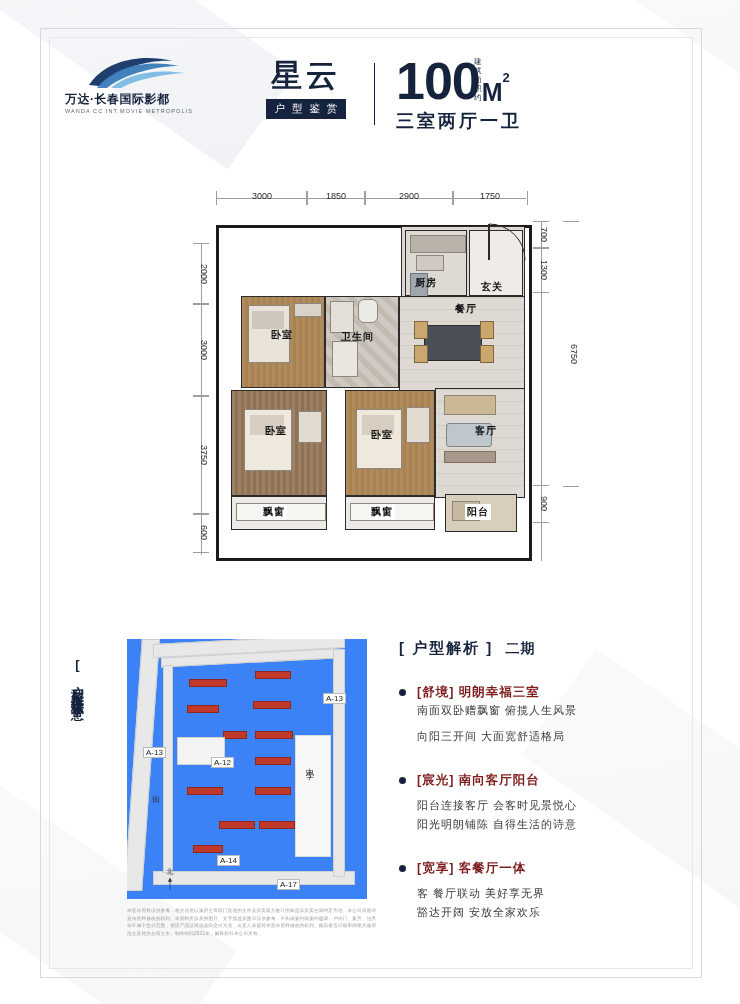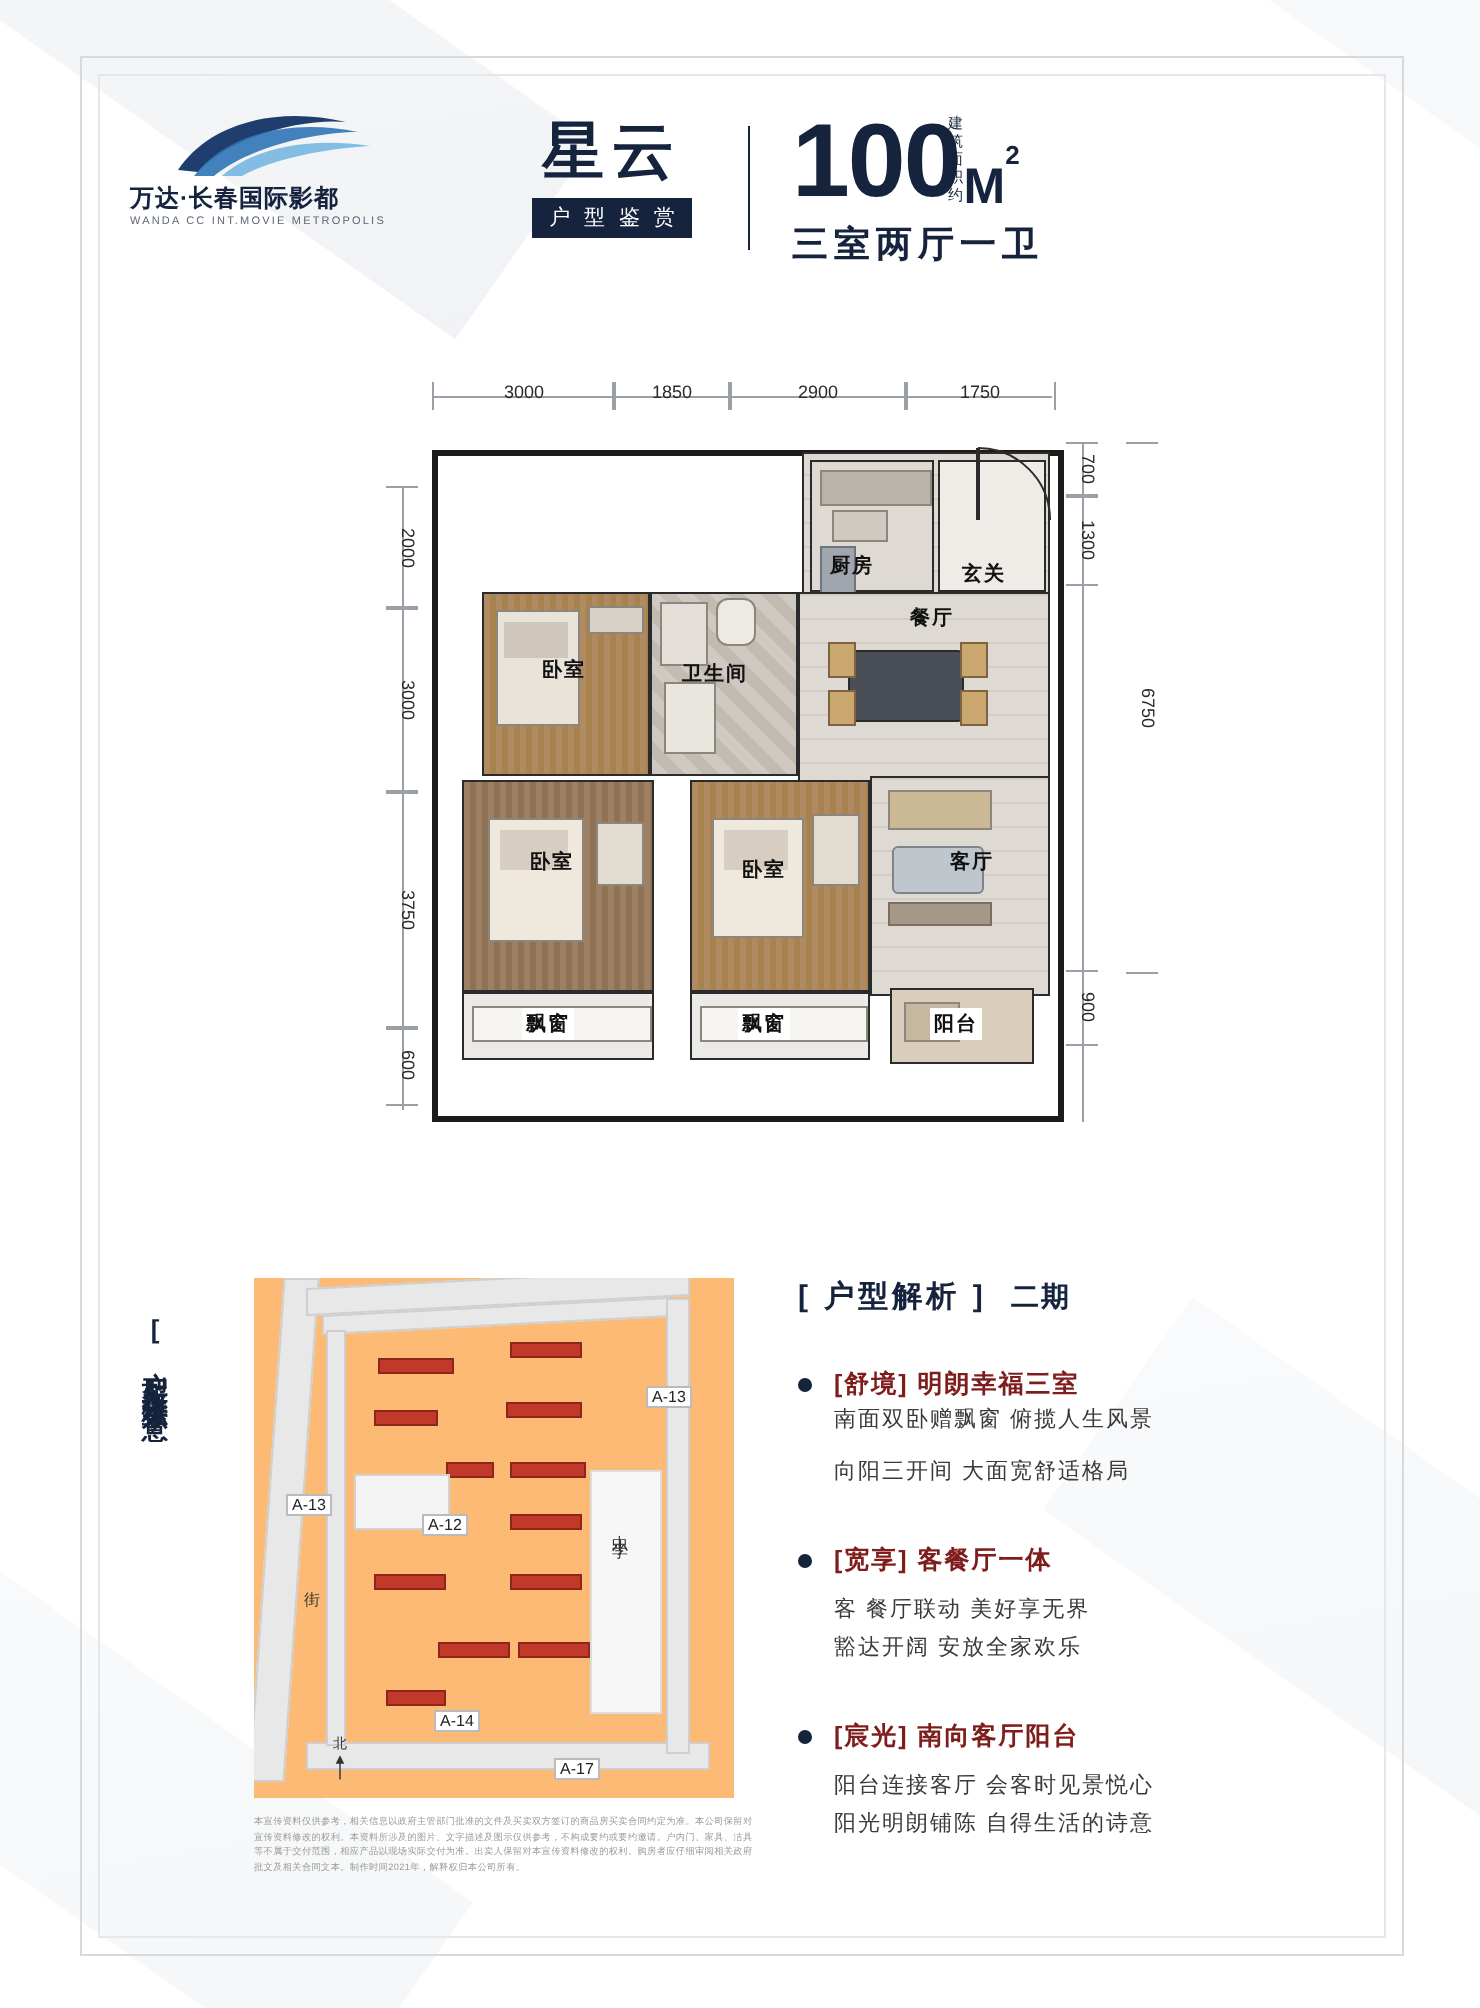--- a/index.html
+++ b/index.html
@@ -62,21 +62,21 @@
   .tile{background:
       repeating-linear-gradient(0deg,#ded9d2 0 11px,#d2ccc4 11px 12px),
       repeating-linear-gradient(90deg,#ded9d2 0 11px,#d2ccc4 11px 12px);}
   .tile-dark{background:repeating-linear-gradient(45deg,#cfc9c1 0 6px,#c2bbb2 6px 12px);}
   .grey{background:#ccc6bd;}
 
   
   .lower{position:absolute;left:0;top:596px;width:660px;height:352px;}
   .vtitle{position:absolute;left:22px;top:32px;width:24px;font-size:13px;color:#16233d;letter-spacing:3px;line-height:20px;writing-mode:vertical-rl;text-orientation:upright;font-weight:bold;}
 
-  .sitemap{position:absolute;left:86px;top:14px;width:240px;height:260px;background:#fdba74;border:0;overflow:hidden;}
+  .sitemap{position:absolute;left:86px;top:14px;width:240px;height:260px;background:#3b82f6;border:0;overflow:hidden;}
   .road{position:absolute;background:#e8e8e8;border:1px solid #cfcfcf;}
   .bldg{position:absolute;background:#c0392b;border:1px solid #8e261a;}
   .sm-label{position:absolute;font-size:8px;color:#222;background:#fff;padding:0 2px;border:1px solid #bbb;}
   .sm-text{position:absolute;font-size:8px;color:#333;}
   .compass{position:absolute;left:36px;top:228px;width:14px;height:26px;font-size:7px;color:#333;text-align:center;}
 
   .disclaimer{position:absolute;left:86px;top:282px;width:250px;font-size:4.6px;line-height:7.5px;color:#9a9a9a;letter-spacing:.2px;}
 
   .analysis{position:absolute;left:358px;top:14px;width:280px;}
   .an-title{font-size:15px;font-weight:bold;color:#16233d;letter-spacing:2px;}
@@ -302,26 +302,26 @@
 
       <div class="an-item">
         <span class="dot"></span>
         <div class="an-h">[舒境] 明朗幸福三室</div>
         <div class="an-p" style="margin-top:0;">南面双卧赠飘窗  俯揽人生风景</div>
         <div class="an-p">向阳三开间  大面宽舒适格局</div>
       </div>
 
       <div class="an-item">
         <span class="dot"></span>
+        <div class="an-h">[宸光] 南向客厅阳台</div>
+        <div class="an-p">阳台连接客厅  会客时见景悦心</div>
+        <div class="an-p" style="margin-top:0;">阳光明朗铺陈  自得生活的诗意</div>
+      </div>
+
+      <div class="an-item">
+        <span class="dot"></span>
         <div class="an-h">[宽享] 客餐厅一体</div>
         <div class="an-p">客 餐厅联动  美好享无界</div>
         <div class="an-p" style="margin-top:0;">豁达开阔  安放全家欢乐</div>
       </div>
-
-      <div class="an-item">
-        <span class="dot"></span>
-        <div class="an-h">[宸光] 南向客厅阳台</div>
-        <div class="an-p">阳台连接客厅  会客时见景悦心</div>
-        <div class="an-p" style="margin-top:0;">阳光明朗铺陈  自得生活的诗意</div>
-      </div>
     </div>
   </div>
 </div>
 
 </body></html>

